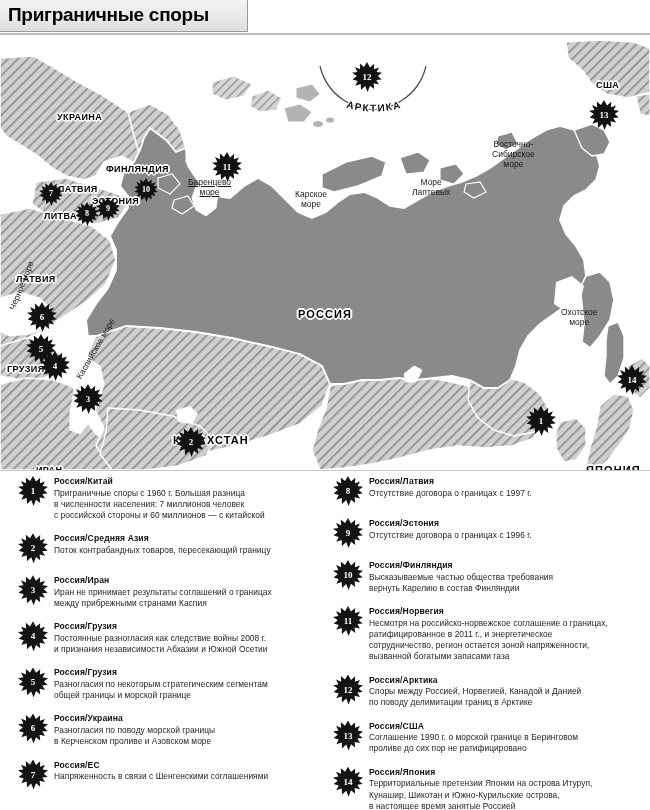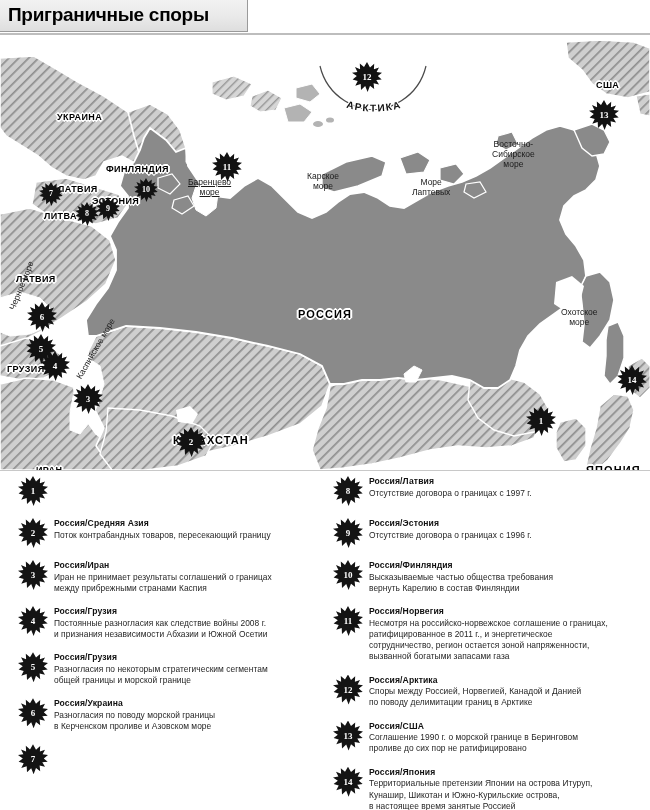--- a/index.html
+++ b/index.html
@@ -275,21 +275,21 @@
       <div class="lbl" style="left: 16px; top: 238px;">ЛАТВИЯ</div>
       <div class="lbl" style="left: 7px; top: 328px;">ГРУЗИЯ</div>
       <div class="lbl" style="left: 36px; top: 429px;">ИРАН</div>
       <div class="lbl big" style="left: 173px; top: 398px;">КАЗАХСТАН</div>
       <div class="lbl big" style="left: 298px; top: 272px;">РОССИЯ</div>
       <div class="lbl big" style="left: 488px; top: 422px; margin-top: 48px;">КИТАЙ</div>
       <div class="lbl big" style="left: 586px; top: 428px;">ЯПОНИЯ</div>
       <div class="lbl" style="left: 596px; top: 44px;">США</div>
       <div class="sea" style="left: 188px; top: 142px; text-decoration: underline;">Баренцево
 море</div>
-      <div class="sea" style="left: 295px; top: 136px; margin-left: 12px;">Карское
+      <div class="sea" style="left: 295px; top: 154px;">Карское
 море</div>
       <div class="sea" style="left: 412px; top: 142px;">Море
 Лаптевых</div>
       <div class="sea" style="left: 492px; top: 104px;">Восточно-
 Сибирское
 море</div>
       <div class="sea" style="left: 561px; top: 272px;">Охотское
 море</div>
       <div class="sea rot" style="left: 8px; top: 272px;">Черное море</div>
       <div class="sea rot2" style="left: 75px; top: 340px;">Каспийское море</div>
@@ -354,20 +354,26 @@
     </div>
 </div>
 
 <div id="legend">
   <div class="legend-col" id="legend-col-left">
       <div class="legend-item">
         <div class="legend-star">
           <div class="burst"></div>
           <div class="num">1</div>
         </div>
+        <div class="legend-body">
+          <p class="legend-title">Россия/Китай</p>
+          <p class="legend-desc">Приграничные споры с 1960 г. Большая разница
+в численности населения: 7 миллионов человек
+с российской стороны и 60 миллионов — с китайской</p>
+        </div>
       </div>
       <div class="legend-item">
         <div class="legend-star">
           <div class="burst"></div>
           <div class="num">2</div>
         </div>
         <div class="legend-body">
           <p class="legend-title">Россия/Средняя Азия</p>
           <p class="legend-desc">Поток контрабандных товаров, пересекающий границу</p>
         </div>
@@ -413,20 +419,24 @@
         <div class="legend-body">
           <p class="legend-title">Россия/Украина</p>
           <p class="legend-desc">Разногласия по поводу морской границы
 в Керченском проливе и Азовском море</p>
         </div>
       </div>
       <div class="legend-item">
         <div class="legend-star">
           <div class="burst"></div>
           <div class="num">7</div>
+        </div>
+        <div class="legend-body">
+          <p class="legend-title">Россия/ЕС</p>
+          <p class="legend-desc">Напряженность в связи с Шенгенскими соглашениями</p>
         </div>
       </div>
     </div>
   <div class="legend-col" id="legend-col-right">
       <div class="legend-item">
         <div class="legend-star">
           <div class="burst"></div>
           <div class="num">8</div>
         </div>
         <div class="legend-body">

